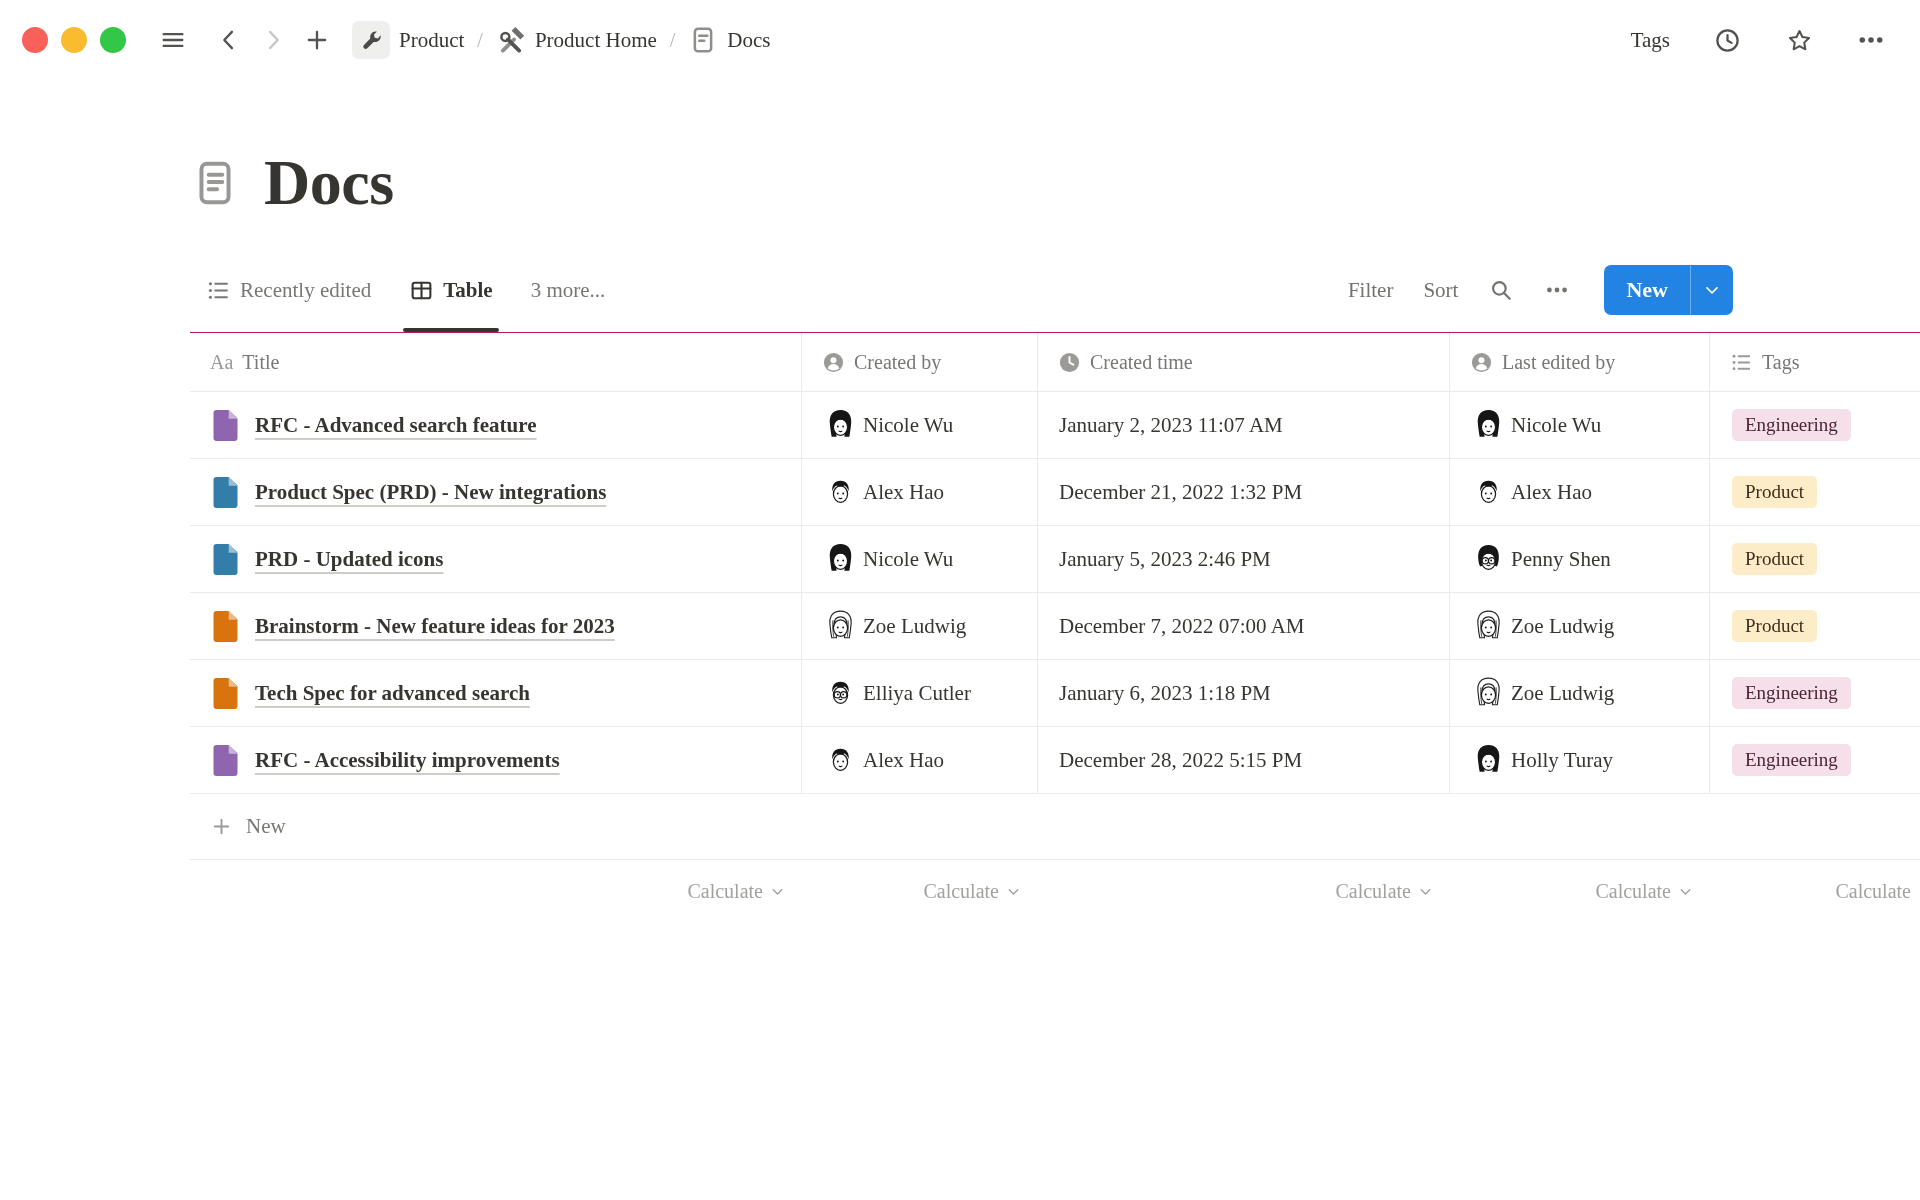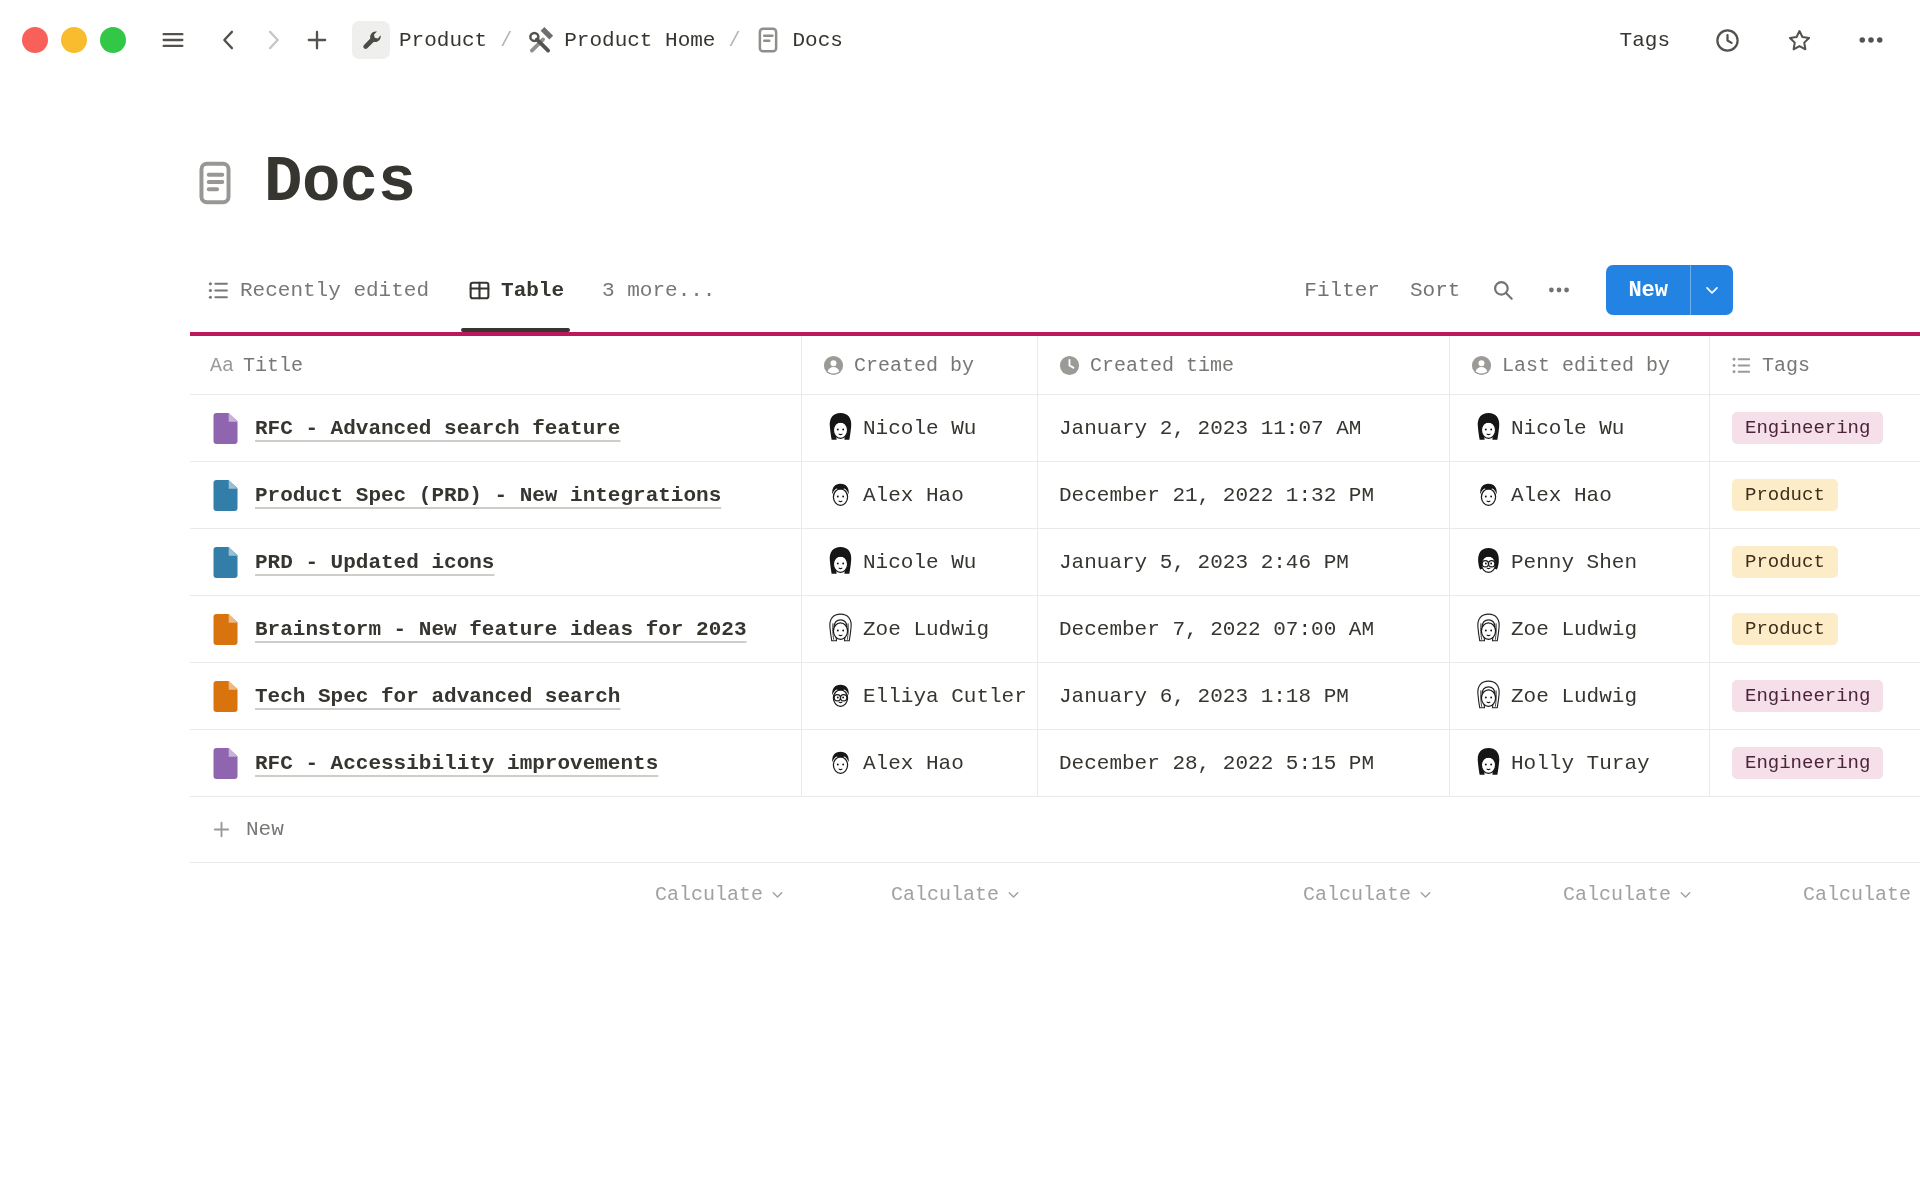--- a/index.html
+++ b/index.html
@@ -1,17 +1,17 @@
 <!DOCTYPE html>
 <html><head>
 <meta charset="utf-8">
 <style>
   html,body{margin:0;padding:0;background:#fff;}
   .app{position:relative;width:1920px;height:900px;overflow:hidden;background:#fff;
-       font-family:Liberation Mono, monospace;color:#37352F;}
+       font-family:Liberation Serif, serif;color:#37352F;}
   svg{display:block;}
   
   .topbar{height:80px;display:flex;align-items:center;padding:0 34px 0 22px;}
   .traffic{display:flex;gap:13px;align-items:center;}
   .traffic span{width:26px;height:26px;border-radius:50%;display:inline-block;}
   .tb-icon{width:30px;height:30px;color:#54524E;display:flex;align-items:center;justify-content:center;cursor:pointer;}
   .tb-icon svg{width:28px;height:28px;}
   .hamburger{margin-left:32px;}
   .nav-back{margin-left:26px;}
   .nav-fwd{margin-left:14px;color:#C9C7C3;}
@@ -25,21 +25,21 @@
   .topbar-right{margin-left:auto;display:flex;align-items:center;gap:42px;}
   .share-btn{font-size:21px;color:#37352F;cursor:pointer;}
   .topbar-right .tb-icon svg{width:27px;height:27px;}
   .tb-icon.dots svg{width:30px;height:30px;}
   
   .title-row{margin:70px 0 0 190px;height:66px;display:flex;align-items:center;gap:24px;}
   .title-ico{color:#989794;}
   .page-title{font-size:64px;font-weight:700;letter-spacing:-.5px;color:#37352F;}
   
   .views-bar{position:relative;margin-left:190px;width:1730px;height:84px;margin-top:32px;
-             border-bottom:4px solid #be185d;display:flex;align-items:center;}
+             border-bottom:1px solid #be185d;display:flex;align-items:center;}
   .tabs{display:flex;align-items:center;gap:34px;padding-left:14px;}
   .tab{display:flex;align-items:center;gap:9px;font-size:21px;color:#787774;cursor:pointer;position:relative;padding:6px 2px;}
   .tab svg{width:25px;height:25px;}
   .tab.active{color:#37352F;font-weight:700;}
   .tab.active::after{content:"";position:absolute;left:-4px;right:-4px;bottom:-23px;height:4px;background:#37352F;border-radius:2px;}
   .views-right{position:absolute;right:187px;display:flex;align-items:center;gap:30px;}
   .vr-label{font-size:21px;color:#73726E;cursor:pointer;}
   .vr-ico{color:#73726E;cursor:pointer;}
   .vr-ico svg{width:26px;height:26px;}
   .new-btn{margin-left:4px;display:flex;align-items:stretch;height:50px;border-radius:7px;overflow:hidden;cursor:pointer;}

